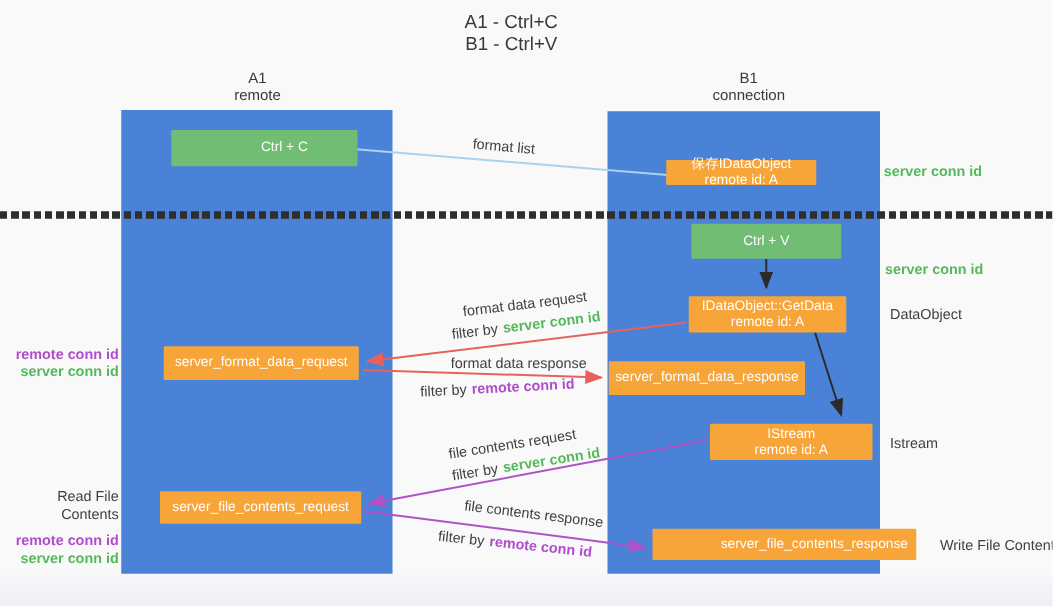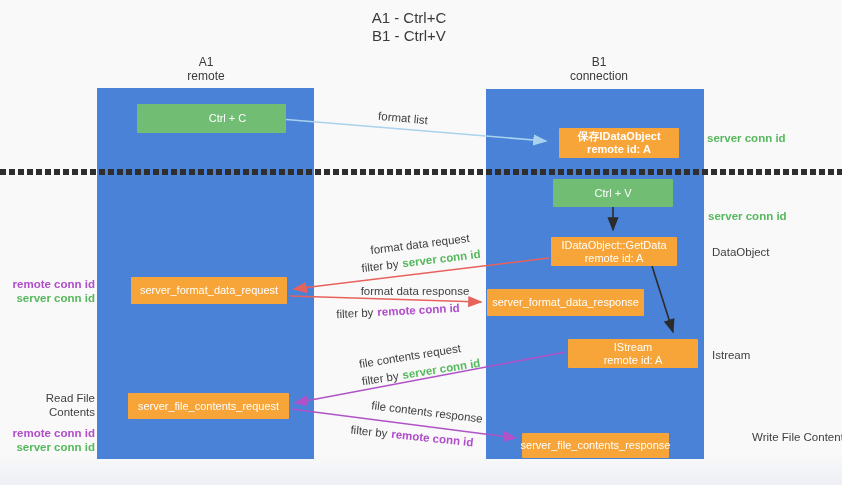--- a/index.html
+++ b/index.html
@@ -99,21 +99,21 @@
     <line x1="549" y1="258" x2="294" y2="289" stroke="#e7625c" stroke-width="1.6" marker-end="url(#m-red)"></line>
     <line x1="290" y1="296" x2="481" y2="302" stroke="#e7625c" stroke-width="1.6" marker-end="url(#m-red)"></line>
     <line x1="566" y1="352" x2="295" y2="403" stroke="#b052c8" stroke-width="1.6" marker-end="url(#m-purple)"></line>
     <line x1="291" y1="409" x2="516" y2="438" stroke="#b052c8" stroke-width="1.6" marker-end="url(#m-purple)"></line>
   </svg>
 
   <div class="node green" style="left:137px;top:104px;width:117px;height:29px;padding-left:32px;">
     <div>Ctrl + C</div>
   </div>
 
-  <div class="node orange" style="left:559px;top:128px;width:120px;height:30px;font-weight:bold;">
+  <div class="node orange" style="left:533px;top:128px;width:120px;height:20px;">
     <div>保存IDataObject</div>
     <div>remote id: A</div>
   </div>
 
   <div class="node green" style="left:553px;top:179px;width:120px;height:28px;">
     <div>Ctrl + V</div>
   </div>
 
   <div class="node orange" style="left:551px;top:237px;width:126px;height:29px;">
     <div>IDataObject::GetData</div>
@@ -130,21 +130,21 @@
 
   <div class="node orange" style="left:568px;top:339px;width:130px;height:29px;">
     <div>IStream</div>
     <div>remote id: A</div>
   </div>
 
   <div class="node orange" style="left:128px;top:393px;width:161px;height:26px;">
     <div>server_file_contents_request</div>
   </div>
 
-  <div class="node orange" style="left:522px;top:433px;width:147px;height:25px;">
+  <div class="node orange" style="left:522px;top:423px;width:163px;height:25px;padding-left:48px;">
     <div>server_file_contents_response</div>
   </div>
 
   <div class="albl" style="left:403px;top:118px;transform:translate(-50%,-50%) rotate(5deg);">format list</div>
 
   <div class="albl" style="left:420px;top:244px;transform:translate(-50%,-50%) rotate(-7deg);">format data request</div>
 
   <div class="albl" style="left:421px;top:261px;transform:translate(-50%,-50%) rotate(-7deg);">
     <span>filter by</span><span class="g2 green-t">server conn id</span>
   </div>

